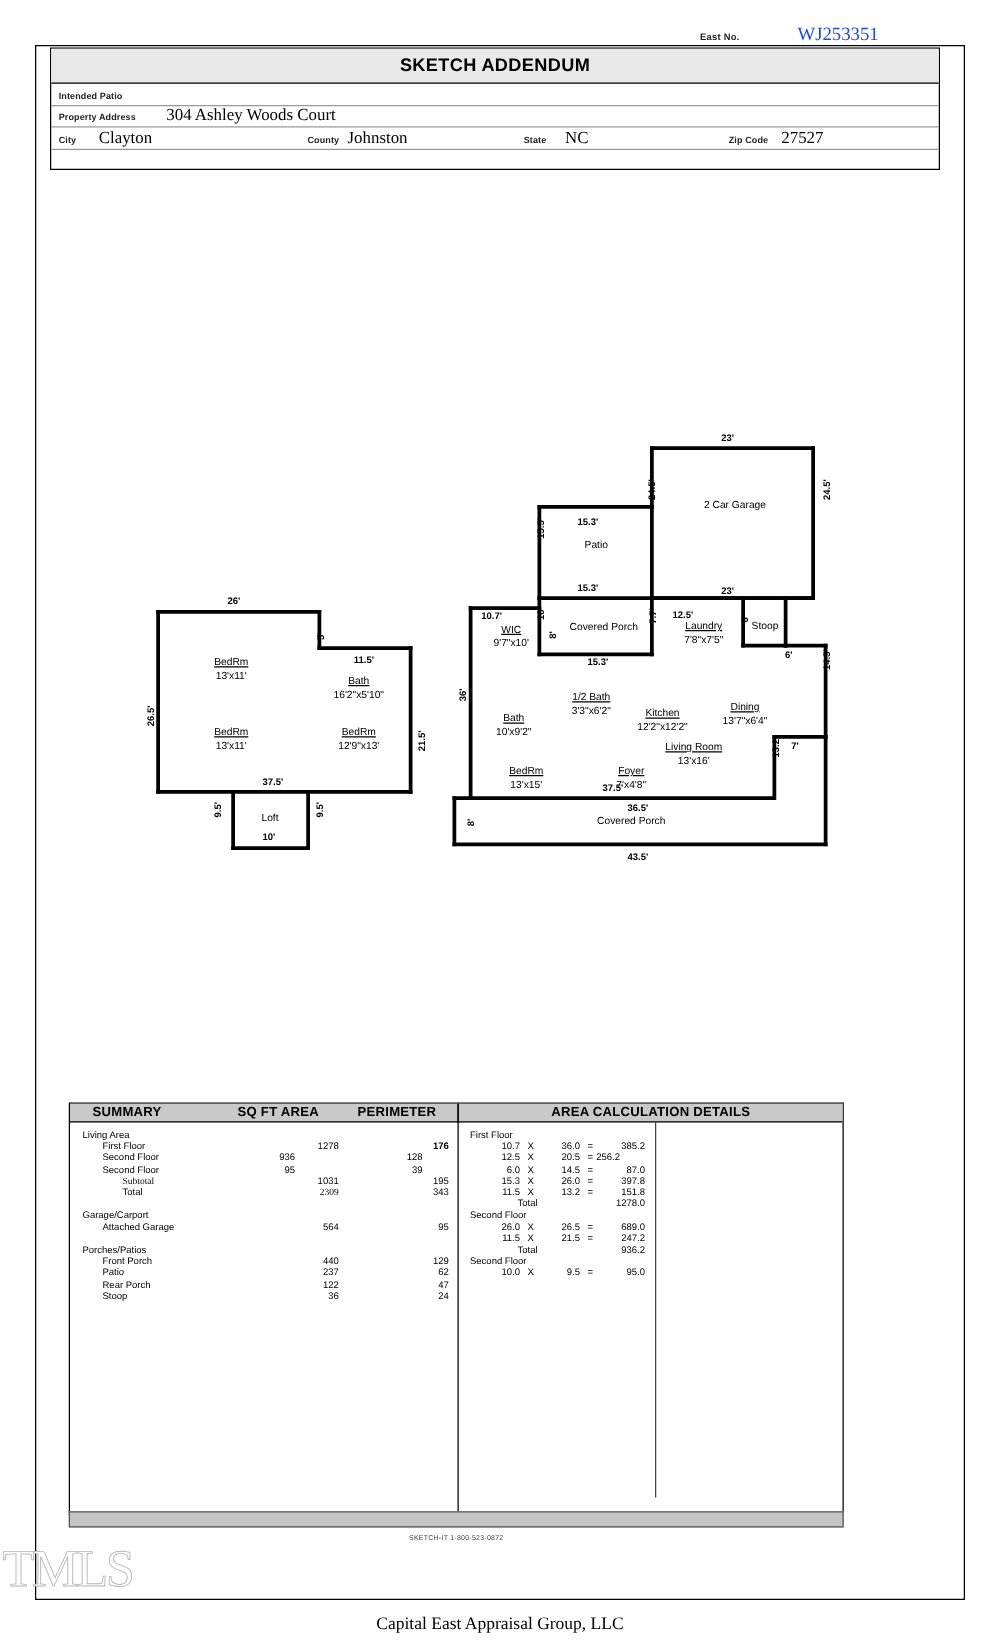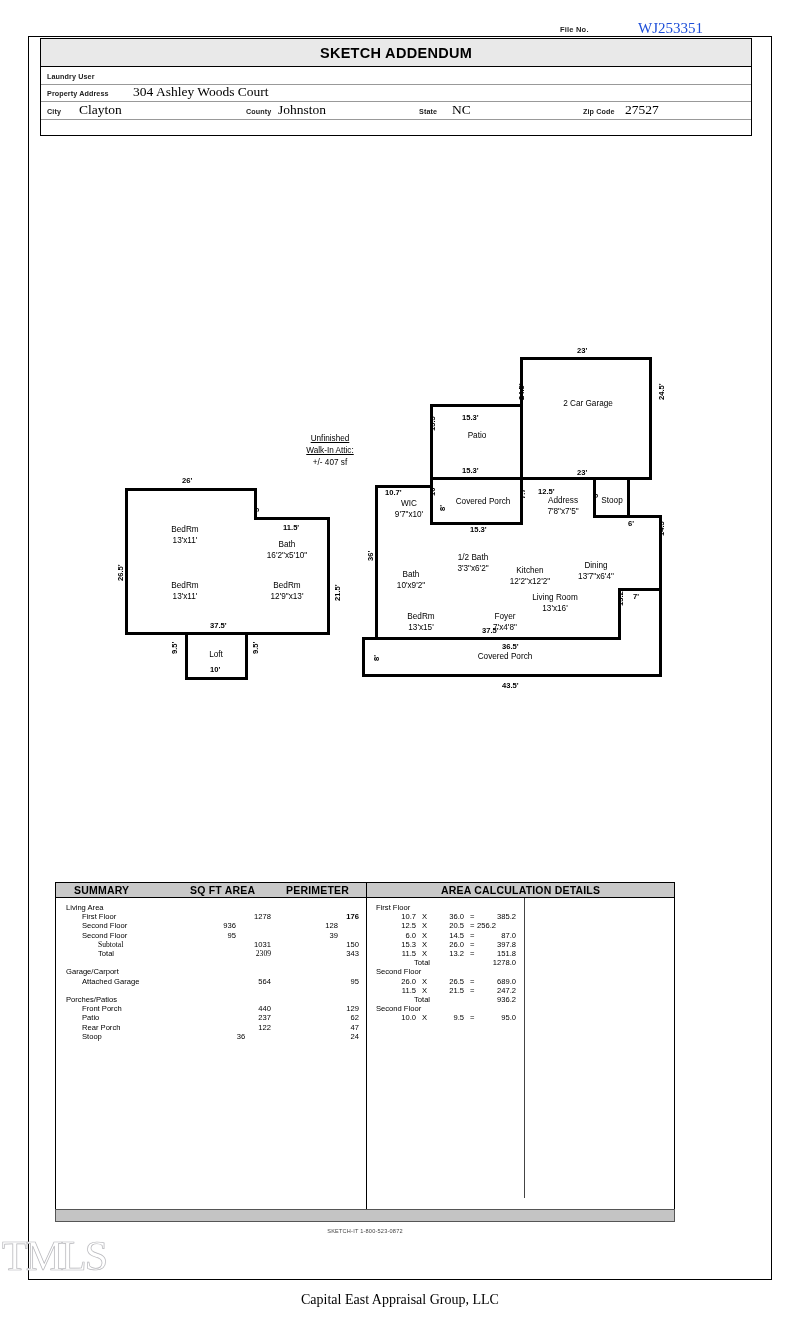--- a/index.html
+++ b/index.html
@@ -36,21 +36,21 @@
 
   .frow{position:absolute;left:0;width:100%;height:17.5px;border-bottom:1px solid #999;box-sizing:border-box;}
   .frow.last{border-bottom:1.6px solid #000;}
   .flabel{position:absolute;top:4.5px;font-size:7.2px;font-weight:bold;color:#222;letter-spacing:.1px;}
   .fval{position:absolute;top:-0.5px;font-family:"Liberation Serif",serif;font-size:13.5px;color:#000;white-space:nowrap;}
 
   
   #sketch-area{position:absolute;left:40px;top:136px;width:712px;height:744px;}
   .wall{position:absolute;background:#000;}
   .rm{position:absolute;text-align:center;font-size:8.2px;color:#000;white-space:nowrap;line-height:10.5px;}
-  .rm .nm{}
+  .rm .nm{text-decoration:underline;}
   .dim{position:absolute;font-size:7.6px;font-weight:bold;color:#000;white-space:nowrap;}
   .dimv{position:absolute;font-size:7.6px;font-weight:bold;color:#000;white-space:nowrap;
         transform:rotate(-90deg);transform-origin:left top;}
   .note{position:absolute;text-align:center;font-size:8.2px;color:#000;line-height:12px;white-space:nowrap;}
   .note u{text-decoration:underline;}
   .plain{position:absolute;text-align:center;font-size:8.2px;color:#000;white-space:nowrap;}
 
   
   #tables{position:absolute;left:55px;top:882px;width:620px;height:330px;
           border:1.4px solid #000;box-sizing:border-box;background:#fff;}
@@ -73,33 +73,33 @@
         -webkit-text-stroke:.7px #b9b9bd;text-shadow:0 0 1px #d8d8dc;}
   #company{position:absolute;left:0;top:1292px;width:800px;text-align:center;
            font-family:"Liberation Serif",serif;font-size:14px;color:#000;}
 </style>
 </head>
 <body>
 
 <div class="page">
 
   <div id="fileno-row">
-    <span id="fileno-label">File No.</span>
+    <span id="fileno-label">East No.</span>
     <span id="fileno-value">WJ253351</span>
   </div>
 
   <div id="page-frame"></div>
 
   <div id="form-block">
     <div id="title-bar">
       <span>SKETCH ADDENDUM</span>
     </div>
 
     <div class="frow" style="top:28px">
-      <span class="flabel" style="left:6px">Laundry User</span>
+      <span class="flabel" style="left:6px">Intended Patio</span>
       <span class="fval" style="left:92px"></span>
     </div>
 
     <div class="frow" style="top:45.5px">
       <span class="flabel" style="left:6px">Property Address</span>
       <span class="fval" style="left:92px">304 Ashley Woods Court</span>
     </div>
 
     <div class="frow" style="top:63px">
       <span class="flabel" style="left:6px">City</span>
@@ -109,25 +109,20 @@
       <span class="flabel" style="left:378px">State</span>
       <span class="fval" style="left:411px">NC</span>
       <span class="flabel" style="left:542px">Zip Code</span>
       <span class="fval" style="left:584px">27527</span>
     </div>
 
   </div>
 
   <div id="sketch-area">
 
-    <div class="note" style="left:230px;top:297px;width:120px">
-      <u>Unfinished</u><br>
-      <u>Walk-In Attic:</u><br>
-      <span>+/- 407 sf</span>
-    </div>
 
     <div class="wall" style="left:85px;top:352px;width:132px;height:3px;"></div>
     <div class="wall" style="left:214px;top:352px;width:3px;height:32px;"></div>
     <div class="wall" style="left:214px;top:381px;width:76px;height:3px;"></div>
     <div class="wall" style="left:287px;top:381px;width:3px;height:118px;"></div>
     <div class="wall" style="left:85px;top:496px;width:205px;height:3px;"></div>
     <div class="wall" style="left:85px;top:352px;width:3px;height:147px;"></div>
 
     <div class="wall" style="left:145px;top:496px;width:3px;height:48px;"></div>
     <div class="wall" style="left:205px;top:496px;width:3px;height:48px;"></div>
@@ -218,21 +213,21 @@
 
     <div class="plain" style="left:508px;top:263px;width:80px">2 Car Garage</div>
     <div class="plain" style="left:412px;top:295px;width:50px">Patio</div>
     <div class="rm" style="left:340px;top:363px;width:58px">
       <span class="nm">WIC</span><br>
       <span>9'7"x10'</span>
     </div>
     <div class="plain" style="left:403px;top:361px;width:80px">Covered Porch</div>
     <div class="plain" style="left:555px;top:360px;width:34px">Stoop</div>
     <div class="rm" style="left:494px;top:360px;width:58px">
-      <span class="nm">Address</span><br>
+      <span class="nm">Laundry</span><br>
       <span>7'8"x7'5"</span>
     </div>
     <div class="rm" style="left:342px;top:434px;width:58px">
       <span class="nm">Bath</span><br>
       <span>10'x9'2"</span>
     </div>
     <div class="rm" style="left:404px;top:417px;width:58px">
       <span class="nm">1/2 Bath</span><br>
       <span>3'3"x6'2"</span>
     </div>
@@ -275,40 +270,40 @@
         <div class="sr r" style="top: 29.2px; width: 60px; left: 155px;">1278</div>
         <div class="sr r" style="top: 29.2px; width: 60px; left: 243px; font-weight: bold;">176</div>
         <div class="sr" style="left: 26px; top: 38.4px;">Second Floor</div>
         <div class="sr r" style="top: 38.4px; width: 60px; left: 120px;">936</div>
         <div class="sr r" style="top: 38.4px; width: 60px; left: 222px;">128</div>
         <div class="sr" style="left: 26px; top: 47.6px;">Second Floor</div>
         <div class="sr r" style="top: 47.6px; width: 60px; left: 120px;">95</div>
         <div class="sr r" style="top: 47.6px; width: 60px; left: 222px;">39</div>
         <div class="sr" style="left: 42px; top: 56.8px; font-family: Liberation Serif, serif;">Subtotal</div>
         <div class="sr r" style="top: 56.8px; width: 60px; left: 155px;">1031</div>
-        <div class="sr r" style="top: 56.8px; width: 60px; left: 243px;">150</div>
+        <div class="sr r" style="top: 56.8px; width: 60px; left: 243px;">195</div>
         <div class="sr" style="left: 42px; top: 66px;">Total</div>
         <div class="sr r" style="top: 66px; width: 60px; left: 155px; font-family: Liberation Serif, serif;">2309</div>
         <div class="sr r" style="top: 66px; width: 60px; left: 243px;">343</div>
         <div class="sr" style="left: 10px; top: 84.4px;">Garage/Carport</div>
         <div class="sr" style="left: 26px; top: 93.6px;">Attached Garage</div>
         <div class="sr r" style="top: 93.6px; width: 60px; left: 155px;">564</div>
         <div class="sr r" style="top: 93.6px; width: 60px; left: 243px;">95</div>
         <div class="sr" style="left: 10px; top: 112px;">Porches/Patios</div>
         <div class="sr" style="left: 26px; top: 121.2px; text-align: center;">Front Porch</div>
         <div class="sr r" style="top: 121.2px; width: 60px; left: 155px;">440</div>
         <div class="sr r" style="top: 121.2px; width: 60px; left: 243px;">129</div>
         <div class="sr" style="left: 26px; top: 130.4px;">Patio</div>
         <div class="sr r" style="top: 130.4px; width: 60px; left: 155px;">237</div>
         <div class="sr r" style="top: 130.4px; width: 60px; left: 243px;">62</div>
         <div class="sr" style="left: 26px; top: 139.6px;">Rear Porch</div>
         <div class="sr r" style="top: 139.6px; width: 60px; left: 155px;">122</div>
         <div class="sr r" style="top: 139.6px; width: 60px; left: 243px;">47</div>
         <div class="sr" style="left: 26px; top: 148.8px;">Stoop</div>
-        <div class="sr r" style="top: 148.8px; width: 60px; left: 155px; text-align: center;">36</div>
+        <div class="sr r" style="top: 148.8px; width: 60px; left: 155px;">36</div>
         <div class="sr r" style="top: 148.8px; width: 60px; left: 243px;">24</div>
       </div>
     <div id="detail-rows">
         <div class="sr" style="left: 320px; top: 20px;">First Floor</div>
         <div class="sr r" style="left: 332px; top: 29.2px; width: 28px;">10.7</div>
         <div class="sr" style="left: 366px; top: 29.2px;">X</div>
         <div class="sr r" style="left: 380px; top: 29.2px; width: 28px;">36.0</div>
         <div class="sr" style="left: 414px; top: 29.2px;">=</div>
         <div class="sr r" style="left: 410px; top: 29.2px; width: 50px;">385.2</div>
         <div class="sr r" style="left: 332px; top: 38.4px; width: 28px;">12.5</div>

